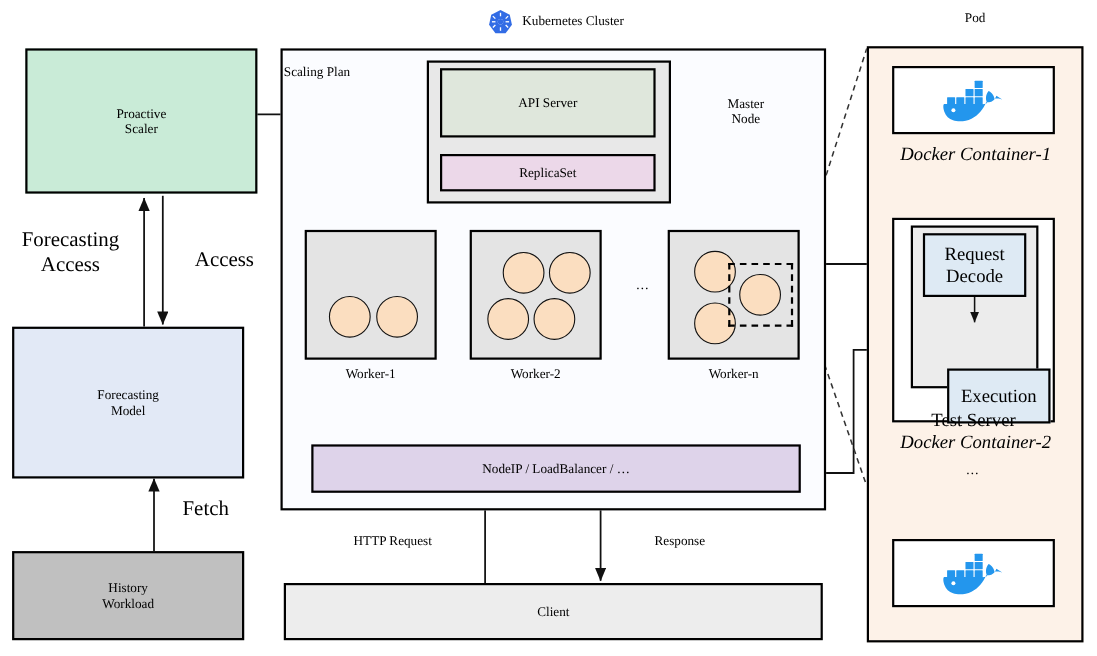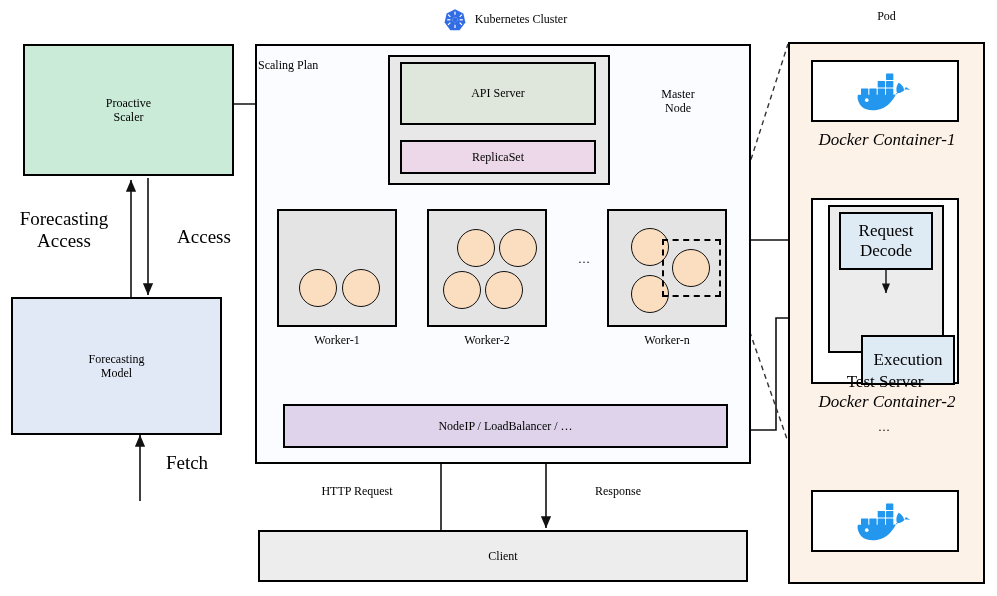--- a/index.html
+++ b/index.html
@@ -107,20 +107,26 @@
 
   <div class="box f-blue fs20" style="left:11px;top:297px;width:211px;height:138px;">
     <div>
       <div>Forecasting</div>
       <div>Model</div>
     </div>
   </div>
 
   <div class="lbl fs19" style="left:152px;top:452px;width:70px;">Fetch</div>
 
+  <div class="box f-gray fs20" style="left:11px;top:501px;width:211px;height:81px;">
+    <div>
+      <div>History</div>
+      <div>Workload</div>
+    </div>
+  </div>
 
   <div class="lbl fs20" style="left:355px;top:8px;width:300px;display:flex;align-items:center;justify-content:center;gap:8px;">
     <span class="k8s-ico" style="position:relative;display:inline-block;width:24px;height:24px;">
       <svg viewBox="0 0 24 24" width="24" height="24">
         <polygon points="12,1.2 20.4,5.4 22.4,14.6 16.6,22.2 7.4,22.2 1.6,14.6 3.6,5.4" fill="#326ce5"></polygon>
         <g fill="#ffffff">
           <circle cx="12" cy="11.8" r="2.5"></circle>
           <rect x="11.4" y="3.6" width="1.2" height="3.2"></rect>
           <rect x="11.4" y="16.8" width="1.2" height="3.2"></rect>
           <rect x="4.2" y="11.2" width="3.2" height="1.2"></rect>

